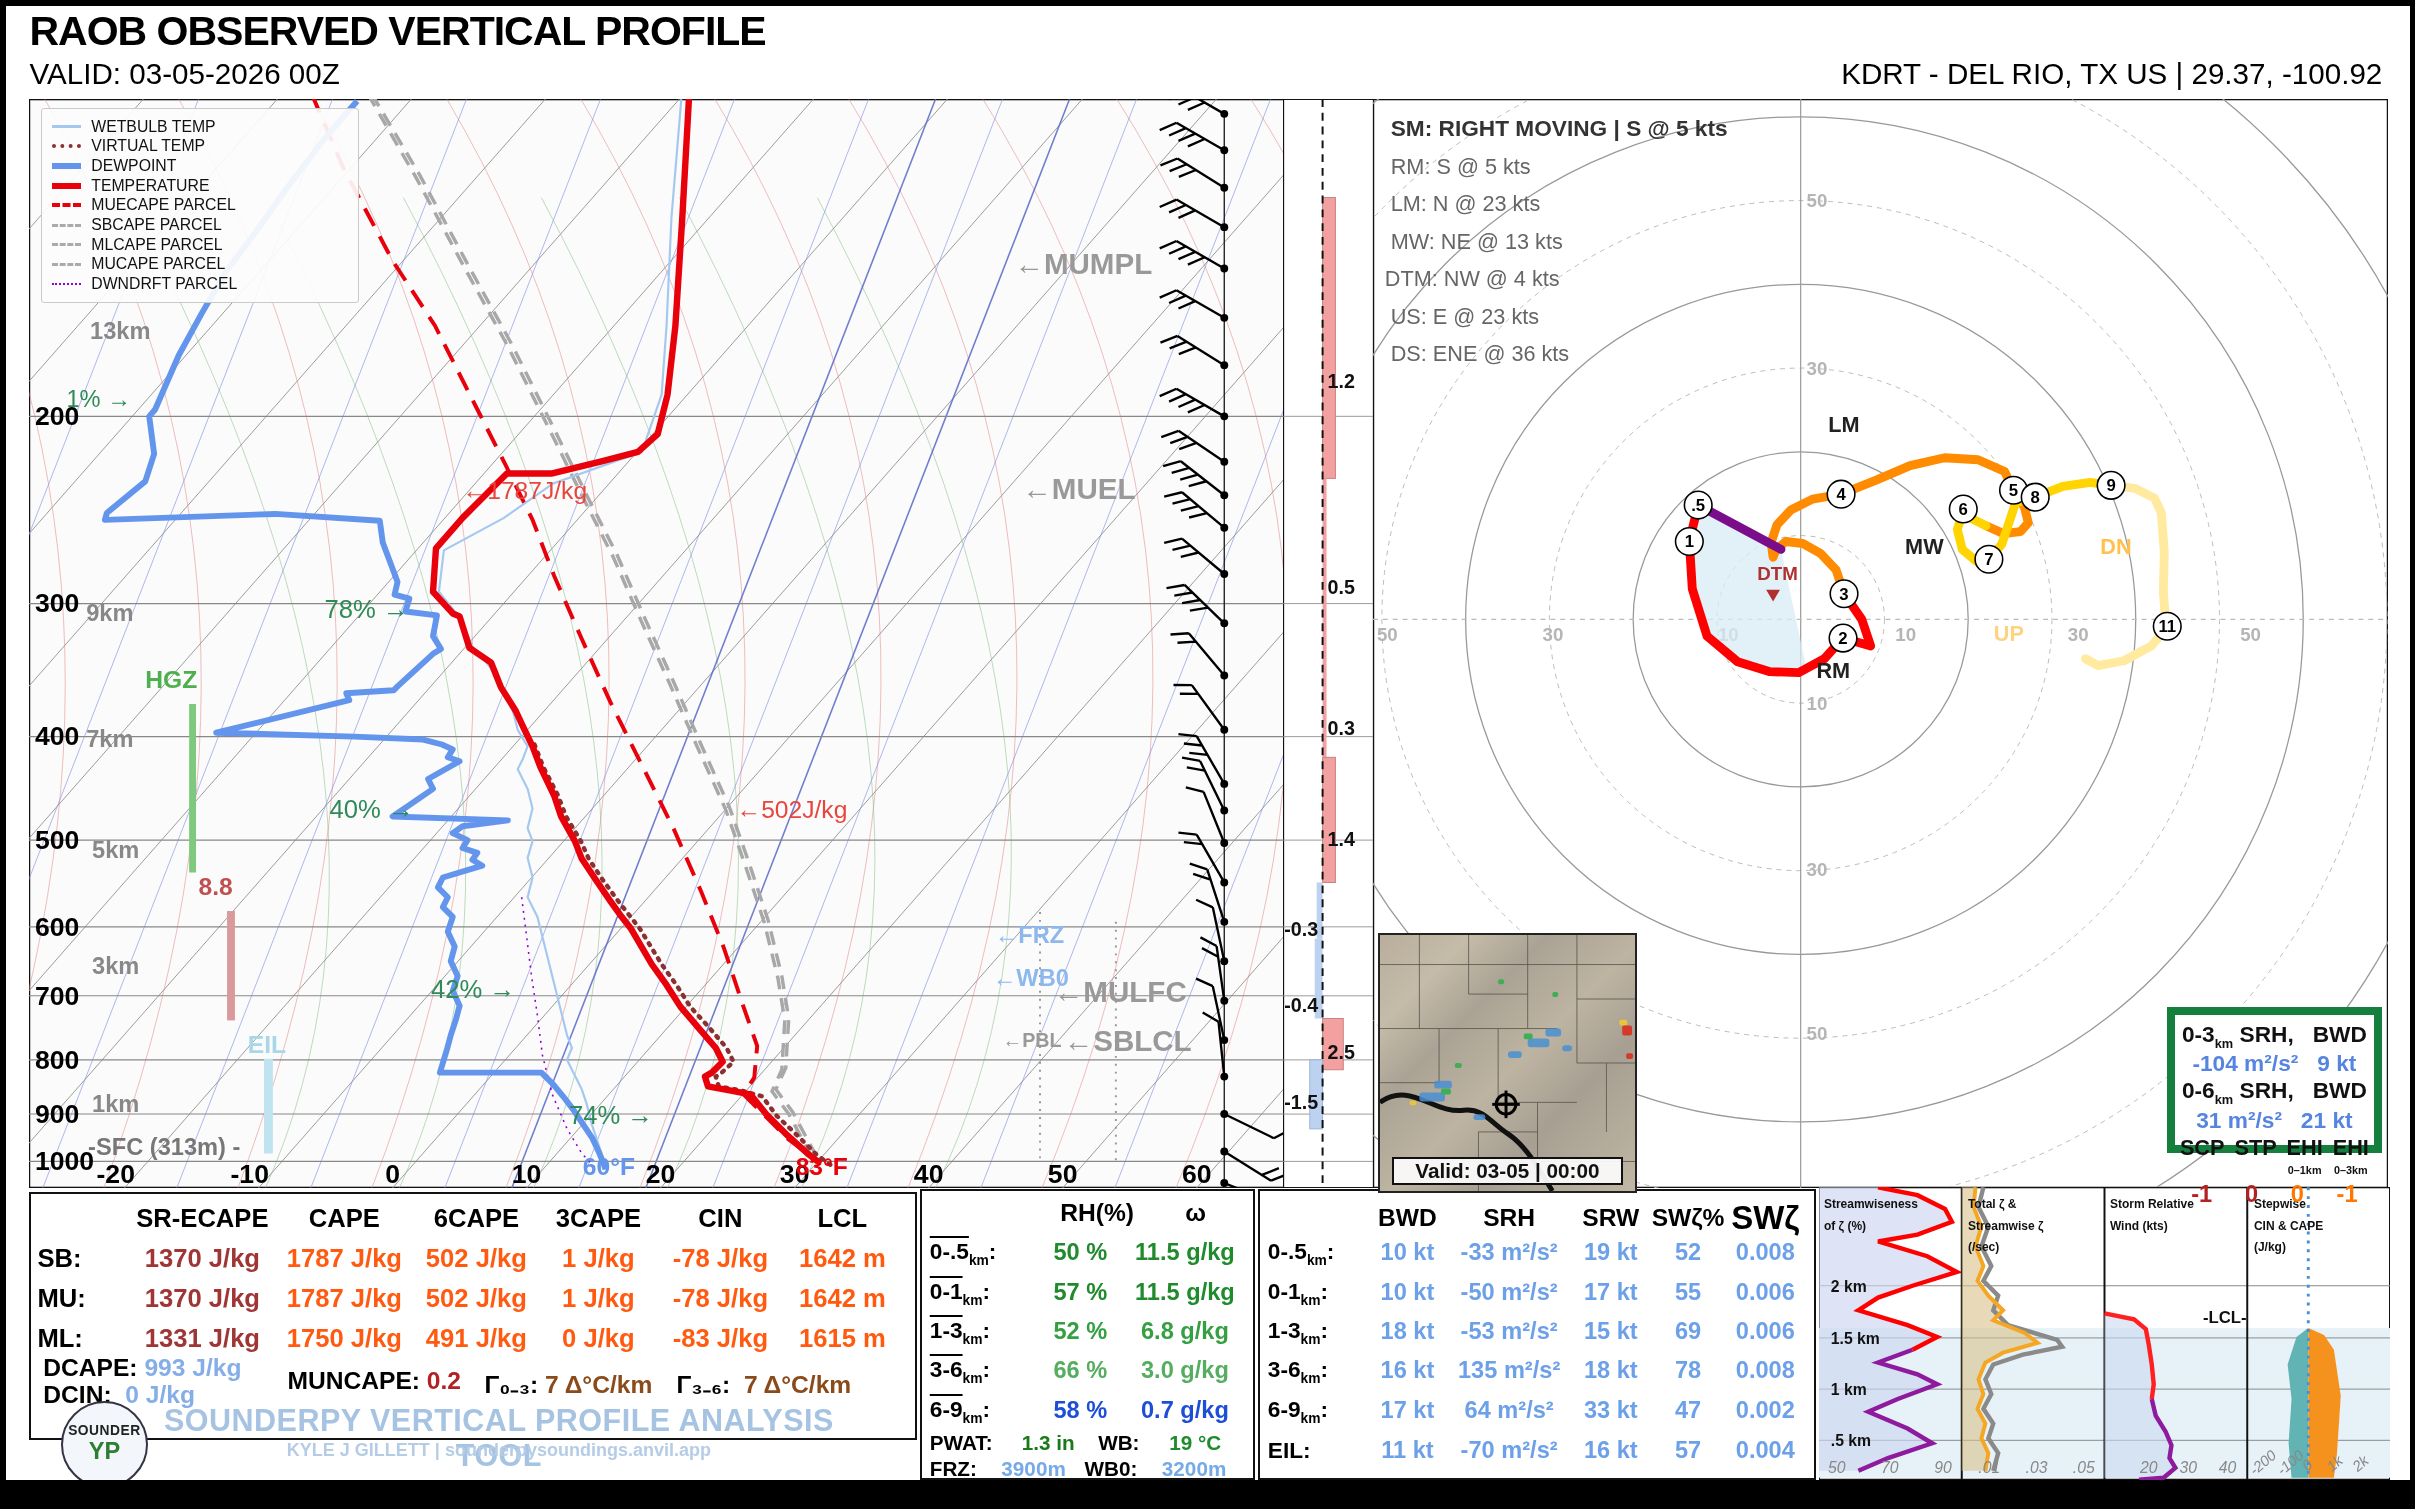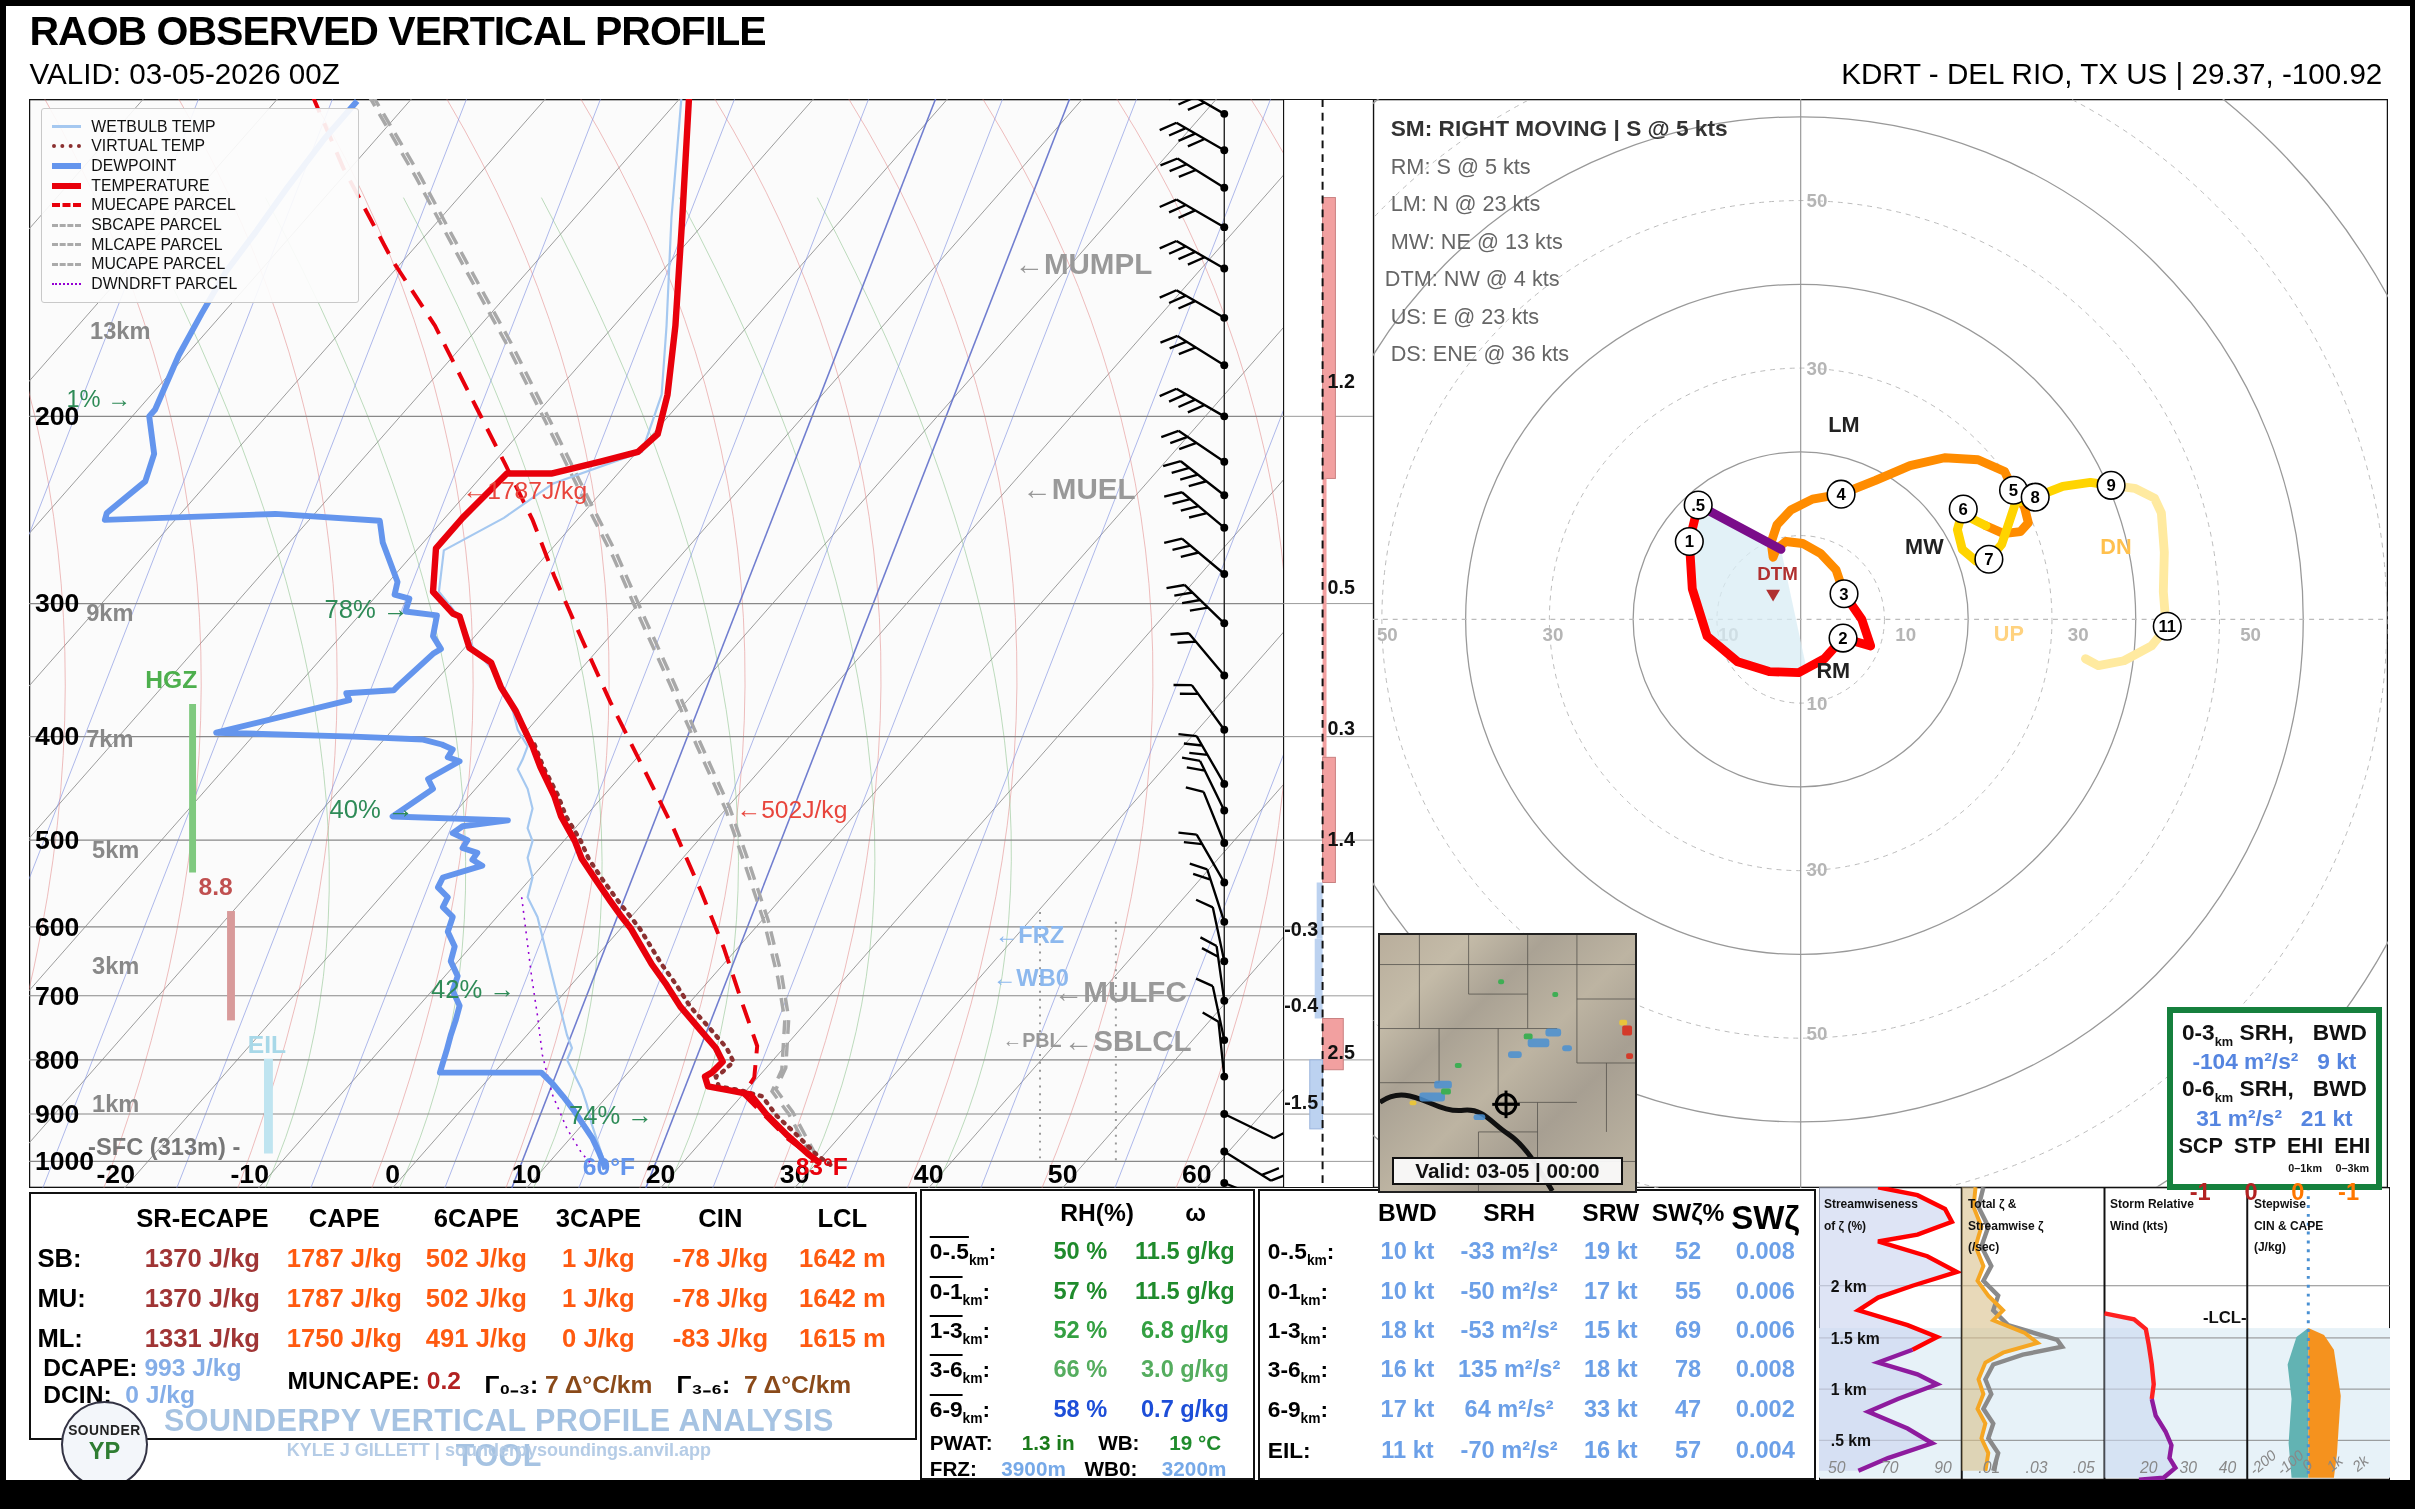--- a/index.html
+++ b/index.html
@@ -34,31 +34,31 @@
   .footer-title{left:148px;top:1397px;width:690px;text-align:center;font-size:30.5px;font-weight:bold;color:#a6c3e2;letter-spacing:0.5px;}
   .footer-sub{left:148px;top:1434px;width:690px;text-align:center;font-size:18px;font-weight:bold;color:#b5cce6;}
   .logo{left:55px;top:1395px;width:83px;height:83px;border-radius:50%;border:2px solid #334;
     background:#f3f6fa;display:flex;flex-direction:column;align-items:center;justify-content:center;}
   .logo .l1{font-size:13.8px;font-weight:bold;color:#222;letter-spacing:0.5px;}
   .logo .l2{font-size:23.6px;font-weight:bold;color:#b03030;}
   .logo .l2 span{color:#2f7d32;}
   
   .rhbox{left:914px;top:1183px;width:335px;height:291px;}
   .shearbox{left:1252px;top:1183px;width:558px;height:291px;}
-  .trow{position:absolute;left:7.9px;right:7.9px;display:flex;align-items:flex-start;}
+  .trow{position:absolute;left:7.9px;right:7.9px;display:flex;align-items:center;}
   .tlab{font-size:22.7px;font-weight:bold;color:#000;}
   .tlab .ov{text-decoration:overline;}
   .tlab sub{font-size:13.8px;}
   .g1{color:#1f8b2c}.g2{color:#1f8b2c}.g3{color:#34a042}.g4{color:#55ad5f}.g5{color:#1d4ed8}
   .bluv{color:#6ca0e8;}
   .cell{text-align:center;font-weight:bold;font-size:23.6px;}
   
   .ptitle{position:absolute;text-align:left;font-weight:bold;color:#111;font-size:12px;line-height:21.7px;z-index:4;}
   
-  .srhbox{left:2161px;top:1001px;width:215px;height:183px;border:6px solid #15803d;background:#fff;z-index:6;
+  .srhbox{left:2161px;top:1001px;width:215px;height:146px;border:8px solid #15803d;background:#fff;z-index:6;
     display:flex;flex-direction:column;align-items:center;padding-top:5.9px;box-sizing:border-box;}
   .srhl{font-size:22.7px;font-weight:bold;color:#111;}
   .srhl sub{font-size:12.8px;}
   .srhv{font-size:22.7px;font-weight:bold;color:#5585e0;}
   .srh4{display:flex;width:100%;justify-content:space-around;margin-top:3.9px;}
   .srh4 .h{font-size:21.7px;font-weight:bold;color:#111;text-align:center;line-height:19.7px;}
   .srh4 .h .sub{font-size:10.8px;font-weight:bold;}
   .srh4v{display:flex;width:100%;justify-content:space-around;}
   .srh4v div{font-size:23.6px;font-weight:bold;text-align:center;}
   

